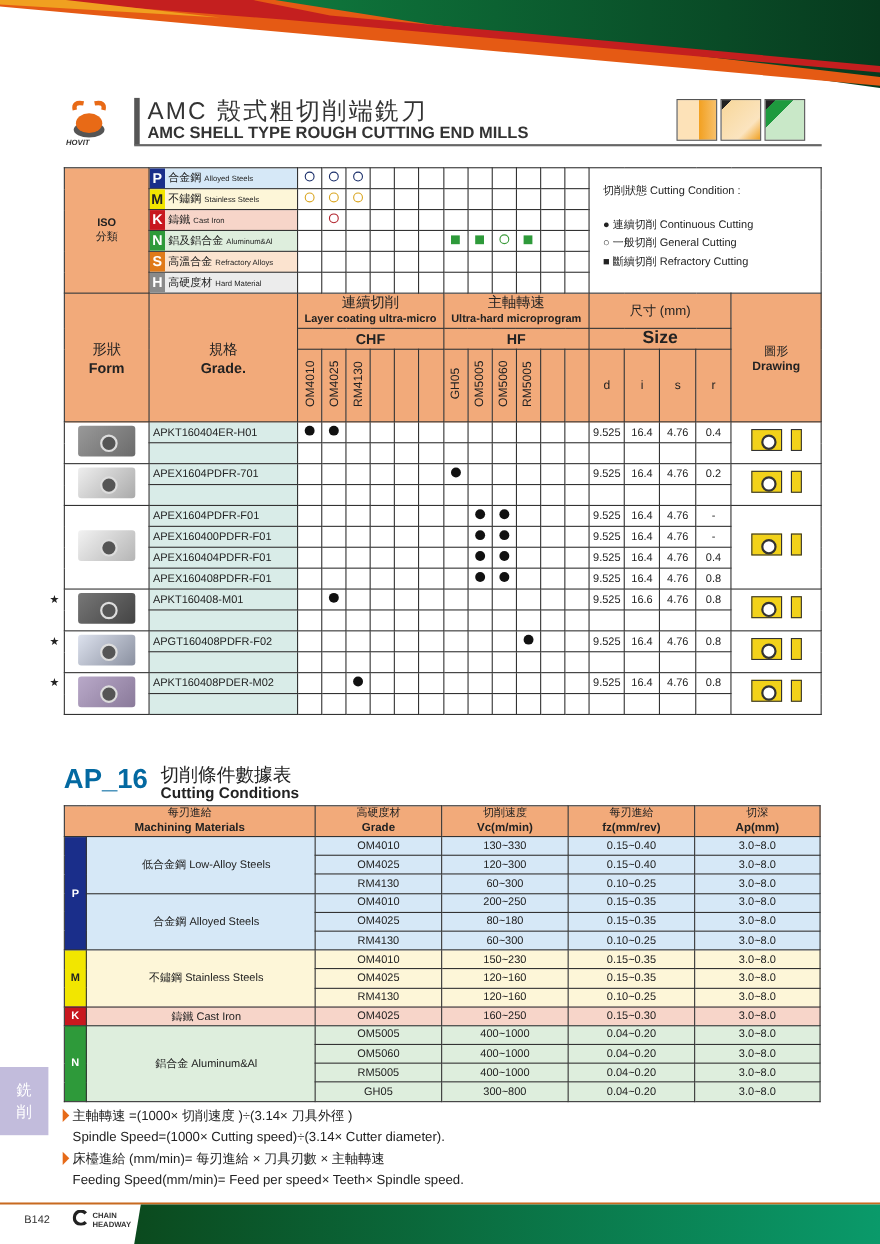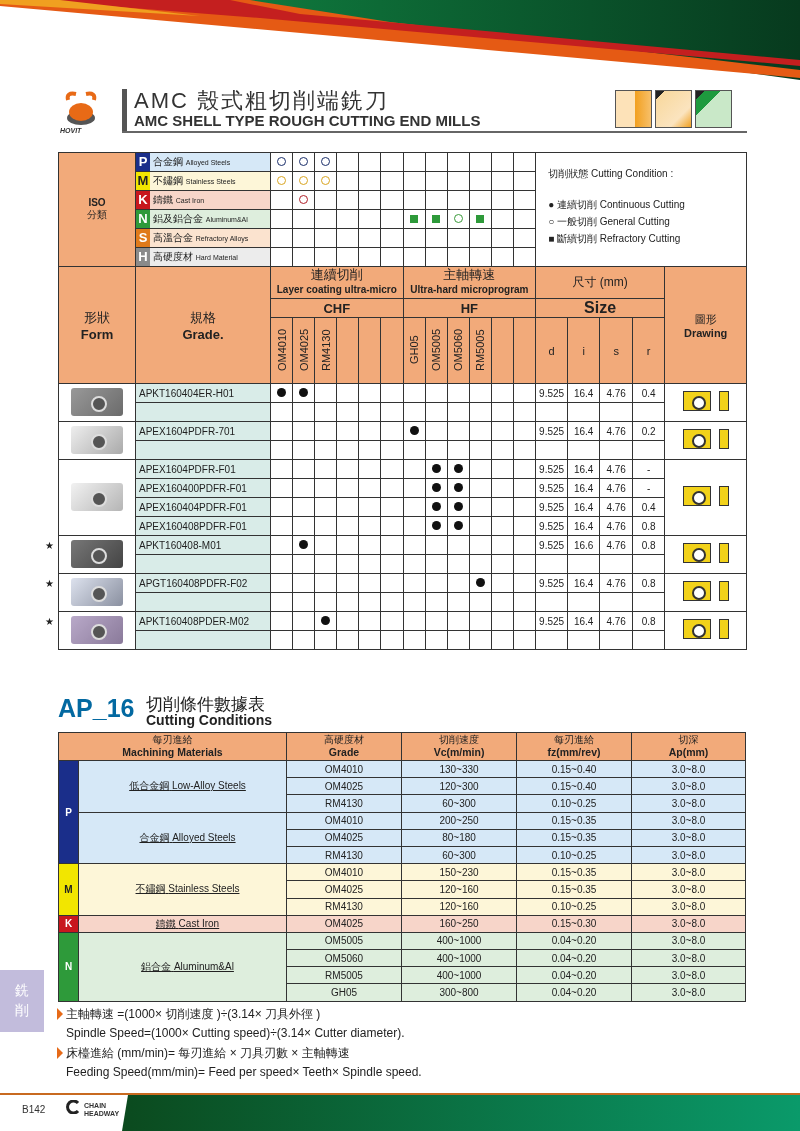--- a/index.html
+++ b/index.html
@@ -39,21 +39,21 @@
   .draw .s { position:absolute; left:50px; top:6px; width:10px; height:20px; border:1px solid #333; background:#f2d21a; }
 
   
   .ap-title { position:absolute; left:58px; top:694px; font-size:25px; font-weight:bold; color:#0369a1; }
   .ap-cn { position:absolute; left:146px; top:693px; font-size:17px; color:#222; }
   .ap-en { position:absolute; left:146px; top:712px; font-size:14px; font-weight:bold; color:#222; }
   .t2 { position:absolute; left:58px; top:732px; width:687px; table-layout:fixed; }
   .t2 td { border:1px solid #333; font-size:10px; text-align:center; height:17.2px; padding:0; }
   .t2 .h td { background:#f2aa7a; height:28px; font-size:10px; line-height:12px; }
   .t2 .h b { font-size:10.5px; }
-  .grp { text-align:left; padding-left:10px !important; font-size:11px;text-decoration:underline; }
+  .grp { text-align:left; padding-left:10px !important; font-size:11px; }
   .grp .en { font-size:10px; }
   .let { color:#fff; font-weight:bold; font-size:15px; }
   .bP { background:#d6e8f7; } .bM { background:#fdf6d8; } .bK { background:#f7d5c9; } .bN { background:#deeedd; }
 
   .side-tab { position:absolute; left:0; top:970px; width:44px; height:62px; background:#c2bcdc; color:#fff; font-size:14px; text-align:center; line-height:20px; padding-top:10px; }
   .formula { position:absolute; left:66px; font-size:12px; color:#222; }
   .arrow { position:absolute; left:57px; width:0; height:0; border-top:6px solid transparent; border-bottom:6px solid transparent; border-left:6px solid #e66a18; }
 
   .footer { position:absolute; left:0; top:1093px; width:800px; height:38px; }
   .page-no { position:absolute; left:22px; top:1104px; font-size:10px; color:#333; }

